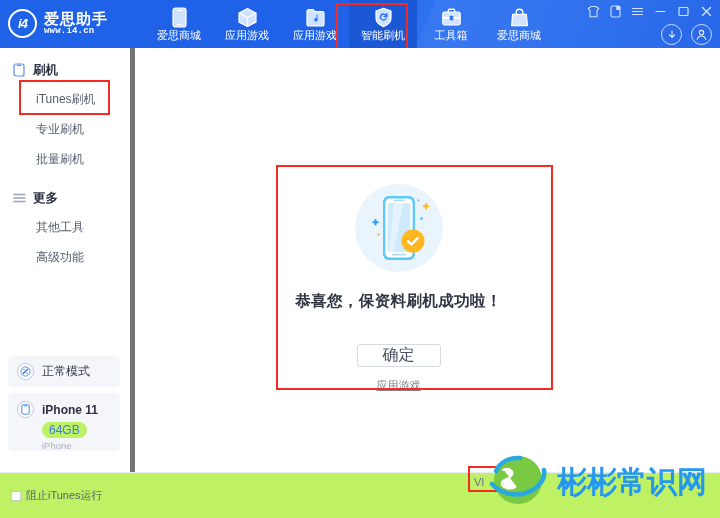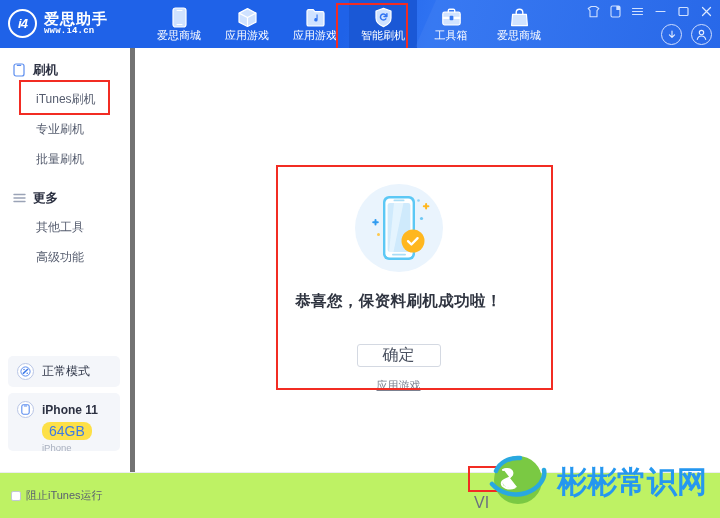--- a/index.html
+++ b/index.html
@@ -114,22 +114,22 @@
   .dev-card {
     position: absolute; left: 8px; top: 345px;
     width: 112px; height: 58px;
     background: #f4f6fa; border-radius: 5px;
     padding: 8px 0 0 9px; cursor: pointer;
   }
   .dev-top { display: flex; align-items: center; gap: 8px; }
   .dev-name { font-size: 12px; font-weight: bold; color: #2c3142; }
   .dev-badge {
     margin: 4px 0 0 25px; display: inline-block;
-    background: #fde047; color: #3f7ae4;
-    font-size: 14px; border-radius: 8px; padding: 1px 7px;
+    background: #bef264; color: #3f7ae4;
+    font-size: 12px; border-radius: 8px; padding: 1px 7px;
   }
   .dev-type { margin-left: 25px; font-size: 9.5px; color: #a8afbe; margin-top: 2px; }
 
   .chk-row {
     position: absolute; left: 9px; top: 462px;
     display: flex; align-items: center; gap: 9px;
     font-size: 10.5px; color: #8b92a3;
   }
   .chk-row .ck { display: flex; align-items: center; gap: 4px; cursor: pointer; }
   .box {
@@ -140,22 +140,22 @@
     position: absolute; left: 0; top: 472px;
     width: 720px; height: 46px;
     background: #bef264; border-top: 1px solid #ebedf1;
   }
   .bb-left {
     position: absolute; left: 11px; top: 15px;
     display: flex; align-items: center; gap: 5px;
     font-size: 11px; color: #5a6070; cursor: pointer;
   }
   .bb-right {
-    position: absolute; left: 474px; top: 21px;
-    font-size: 16px; color: #6a7080;
+    position: absolute; left: 474px; top: 3px;
+    font-size: 11px; color: #6a7080;
   }
 
   
   .main {
     position: absolute; left: 135px; top: 48px;
     width: 585px; height: 424px; background: #ffffff;
   }
   .dialog {
     position: absolute; left: 126px; top: 118px;
     width: 275px; height: 223px;

